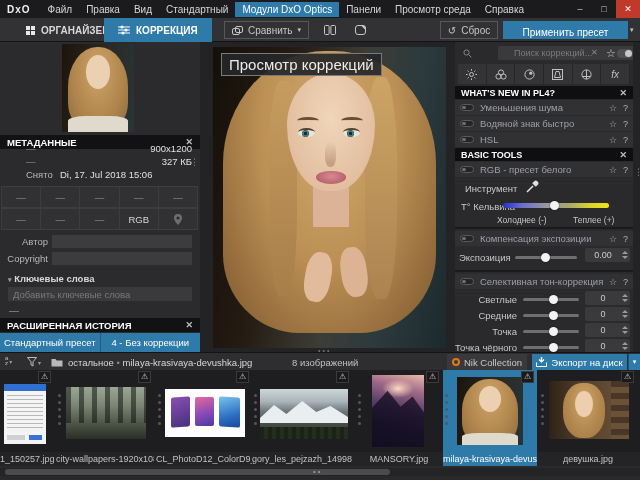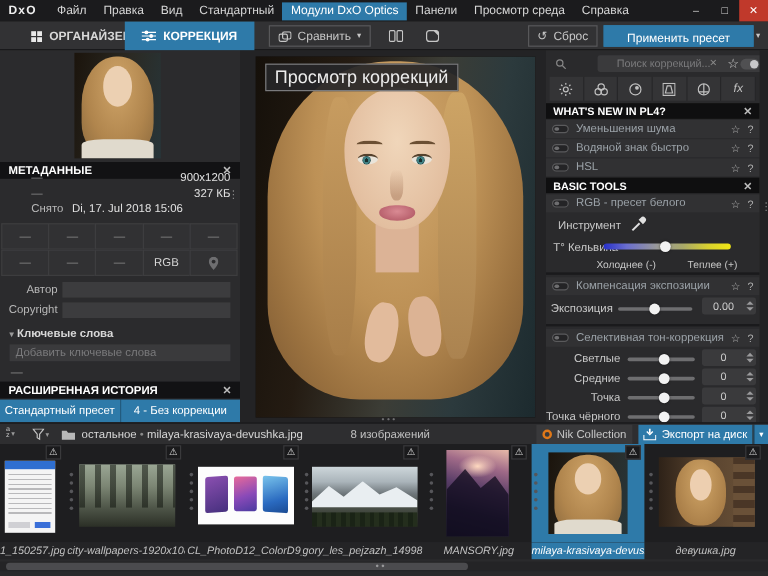--- a/index.html
+++ b/index.html
@@ -122,21 +122,21 @@
   .sort-stack { display:flex; flex-direction:column; font-size:6px; line-height:5px; color:#c0c0c0; }
   
   .filmstrip { position:absolute; top:370px; left:0; right:0; height:82px; background:#1e1e20; }
   .cell { position:absolute; top:0; height:82px; }
   .cell.selected { background:#2e7aa9; }
   .thumb { position:absolute; overflow:hidden; }
   .dots-col { position:absolute; left:2px; top:24px; display:flex; flex-direction:column; gap:4px; }
   .dots-col span { width:3px; height:3px; border-radius:50%; background:#56565a; }
   .badge { position:absolute; top:1px; right:3px; width:13px; height:12px; background:#1a1a1c; border:1px solid #3a3a3c;
     display:flex; align-items:center; justify-content:center; color:#d0d0d0; font-size:8px; line-height:1; }
-  .captions { position:absolute; top:452px; left:0; right:0; height:14px; background:#242426;font-style:italic; }
+  .captions { position:absolute; top:452px; left:0; right:0; height:14px; background:#242426; }
   .caption { position:absolute; top:0; height:14px; font-size:9px; color:#c2c2c2; text-align:center;
     white-space:nowrap; overflow:hidden; padding-top:2px; }
   .caption.selected { background:#2e7aa9; color:#fff; }
   .hscroll { position:absolute; top:468px; left:0; right:0; height:8px; background:#242426; }
   .hthumb { position:absolute; left:5px; top:1px; width:385px; height:6px; background:#4b4b4e; border-radius:3px; }
   .hgrip { position:absolute; left:313px; top:1px; color:#9a9a9c; font-size:8px; letter-spacing:2px; line-height:6px; }
   .bottom-fill { position:absolute; top:476px; left:0; right:0; height:4px; background:#29292b; }
   
   .thumb-doc { background:#f4f4f4; }
   .td-bar { position:absolute; top:0; left:0; right:0; height:7px; background:#2f6fd0; }

